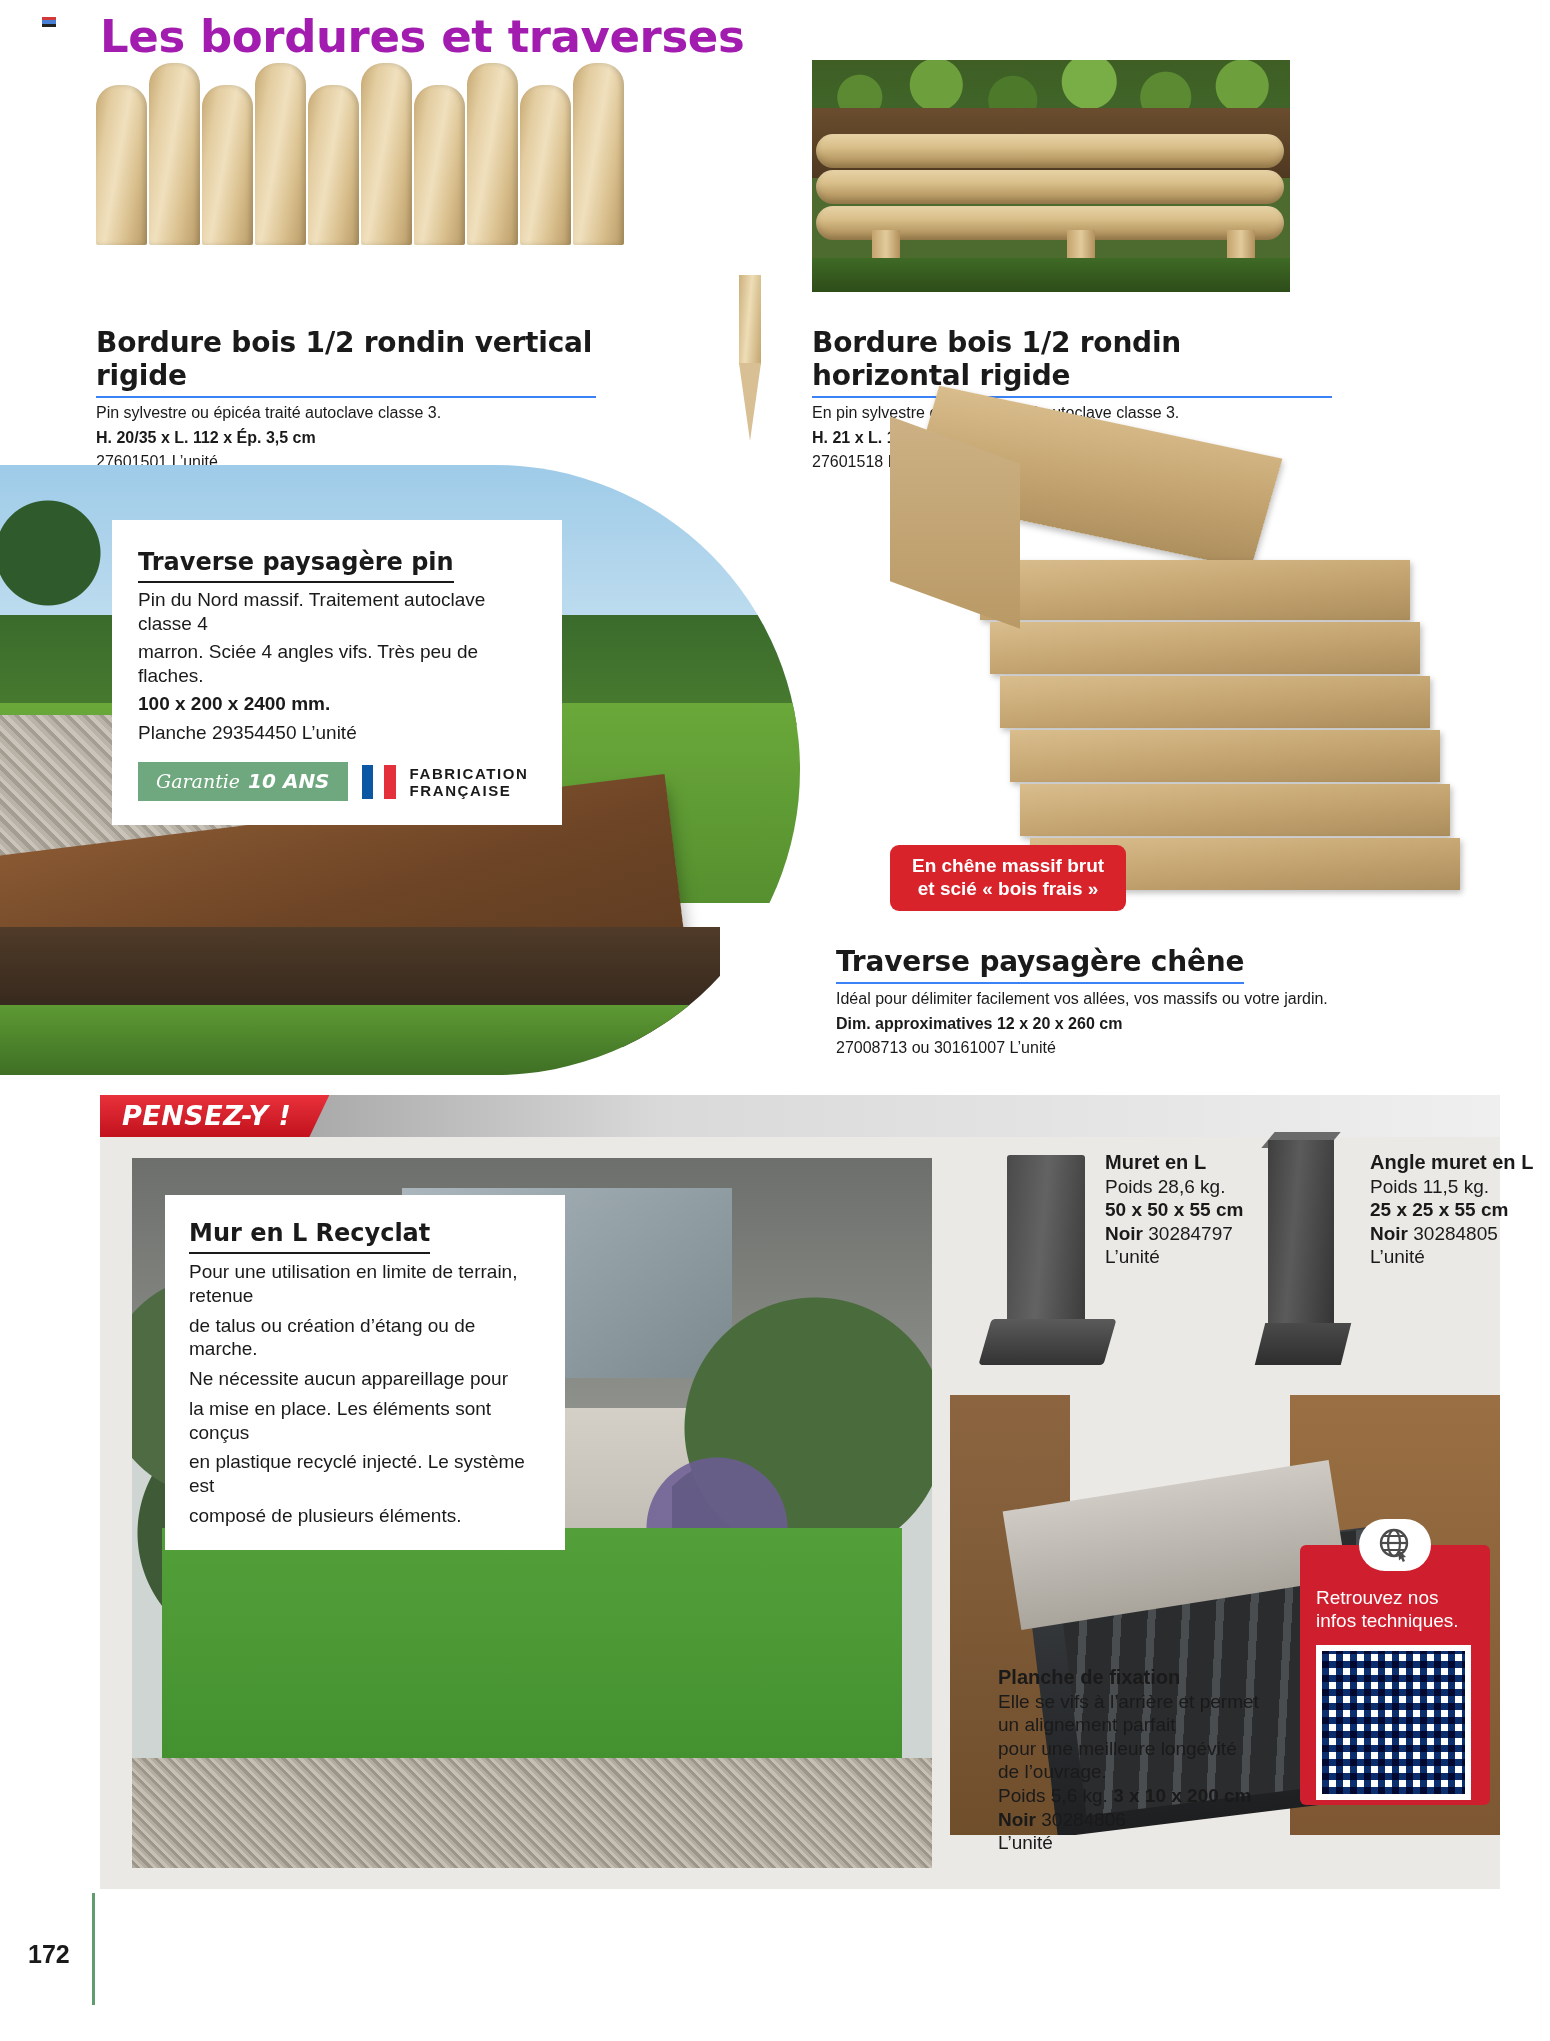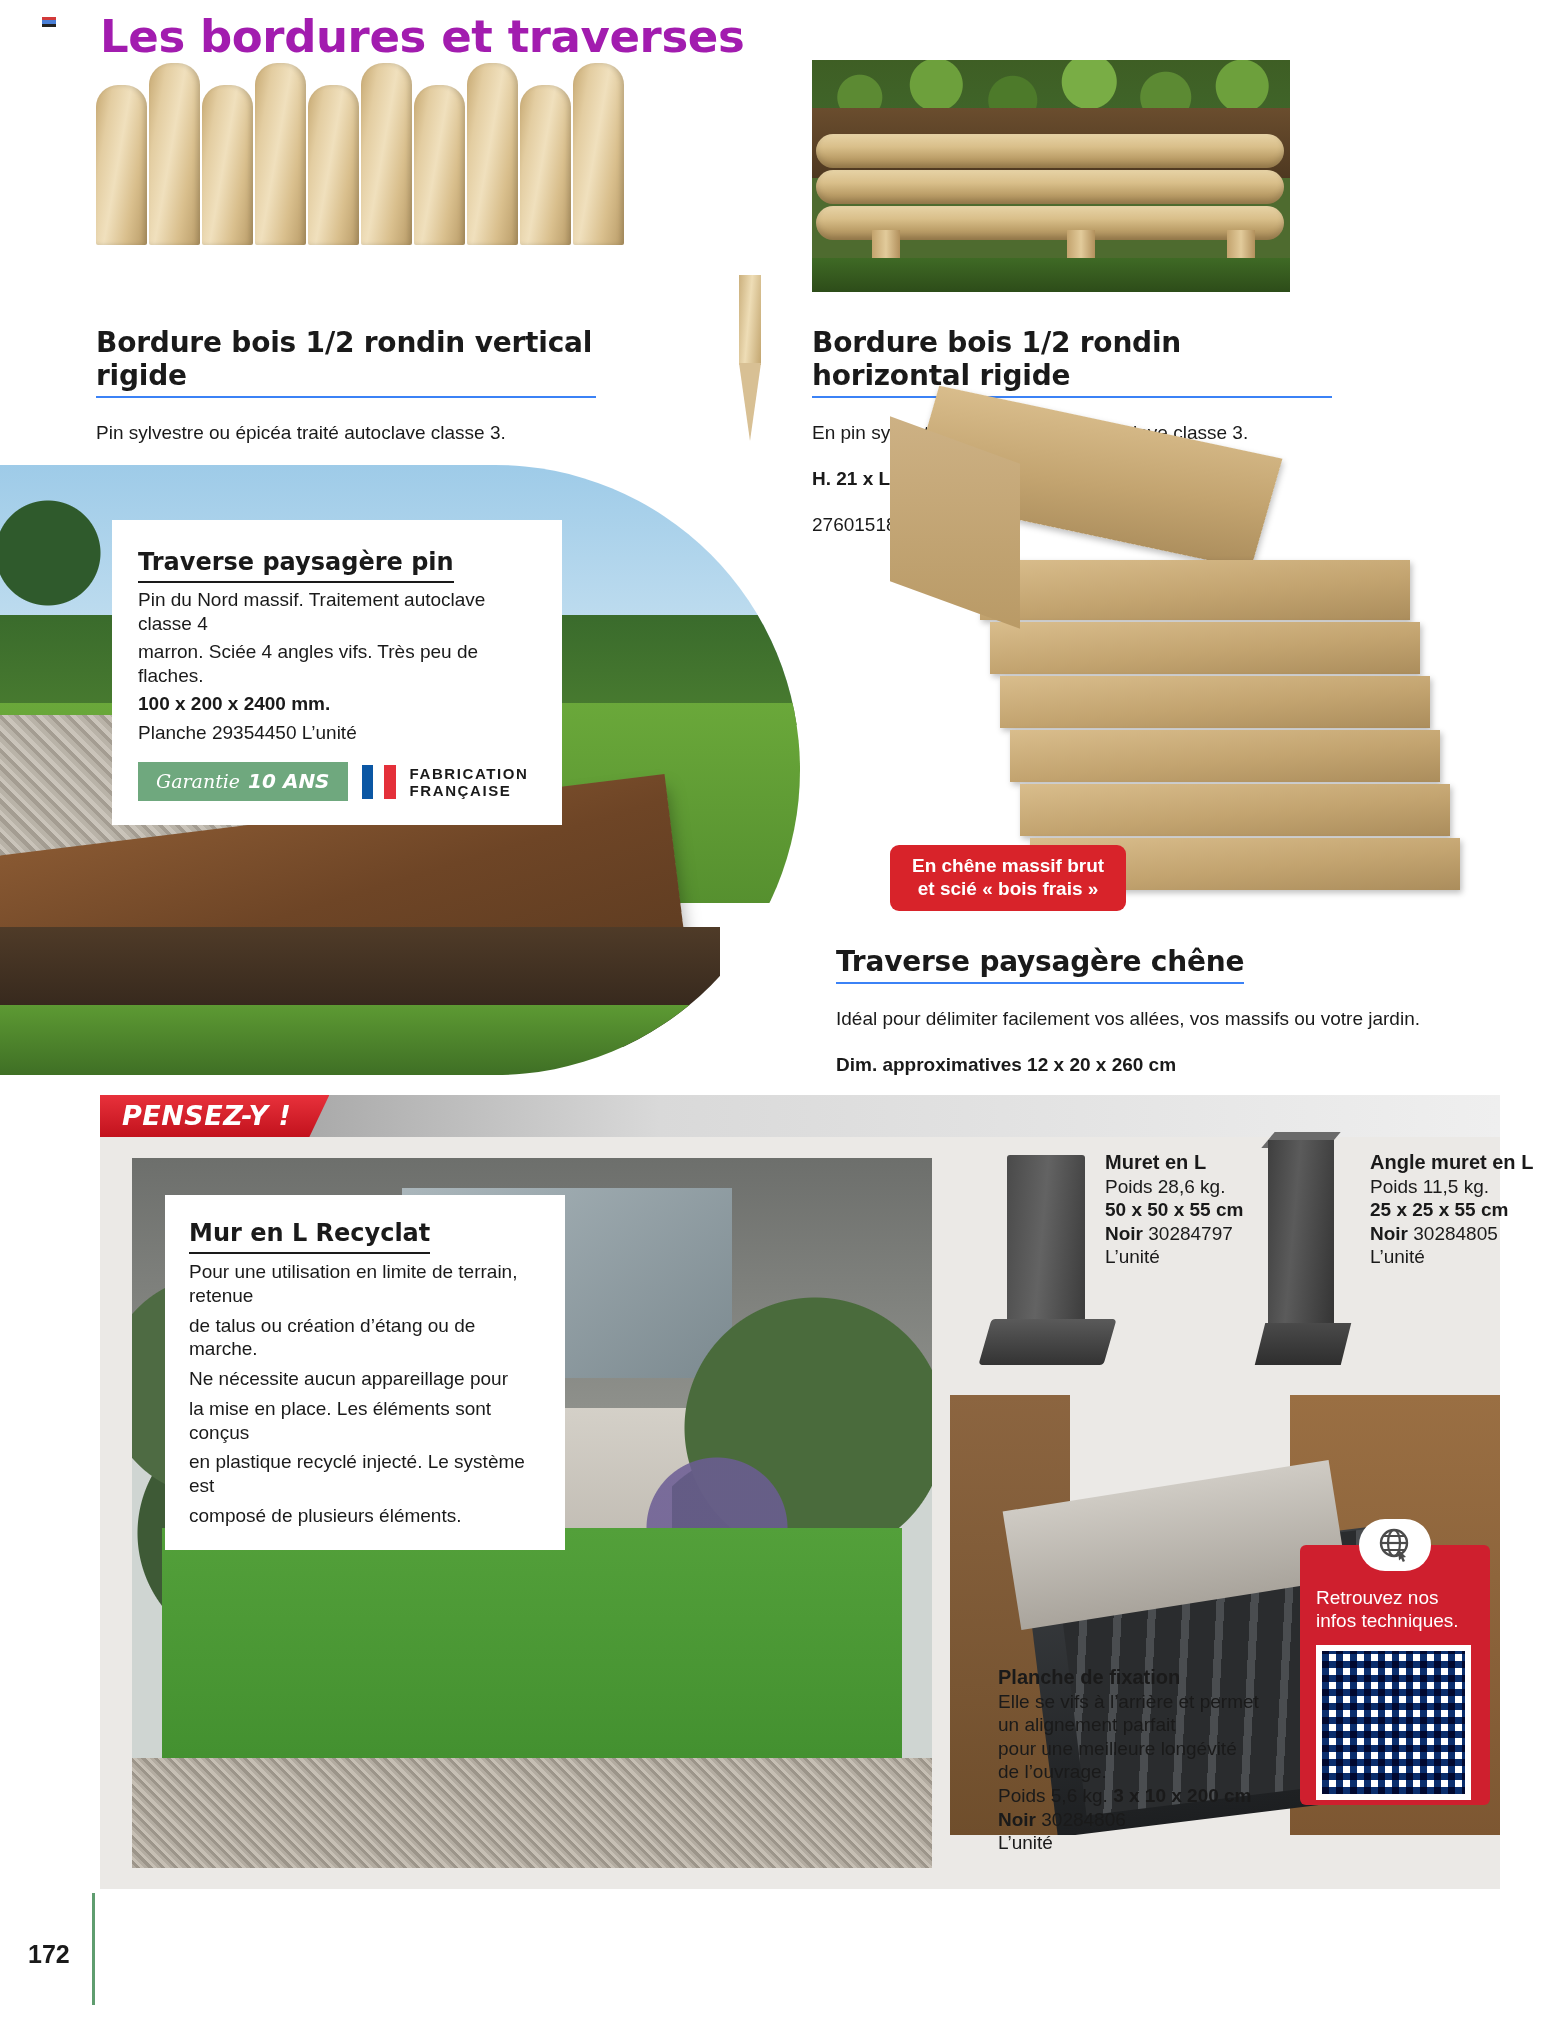--- a/index.html
+++ b/index.html
@@ -63,21 +63,21 @@
           background:linear-gradient(#3f6a25,#2d4c19);}
 
   
   .prod { position: absolute; }
   .prod h3 {
     font-family:"DejaVu Sans", sans-serif;
     font-size: 28px; font-weight: 700; letter-spacing:-0.2px;
     padding-bottom: 4px; border-bottom: 2px solid #3b82f6;
     display:inline-block;
   }
-  .prod p { font-size: 19px; line-height: 1.22; margin-top:23px;
+  .prod p { font-size: 16px; line-height: 1.22; margin-top:5px;
             font-family:"Liberation Sans", sans-serif; }
   .prod p.b { font-weight: 700; }
 
   #prod-vertical { left: 96px; top: 326px; width: 500px; }
   #prod-horizontal { left: 812px; top: 326px; width: 520px; }
 
   
   .oval-photo {
     position:absolute; left:0px; top:465px; width:800px; height:610px;
     border-radius: 0 330px 330px 0; overflow:hidden;

